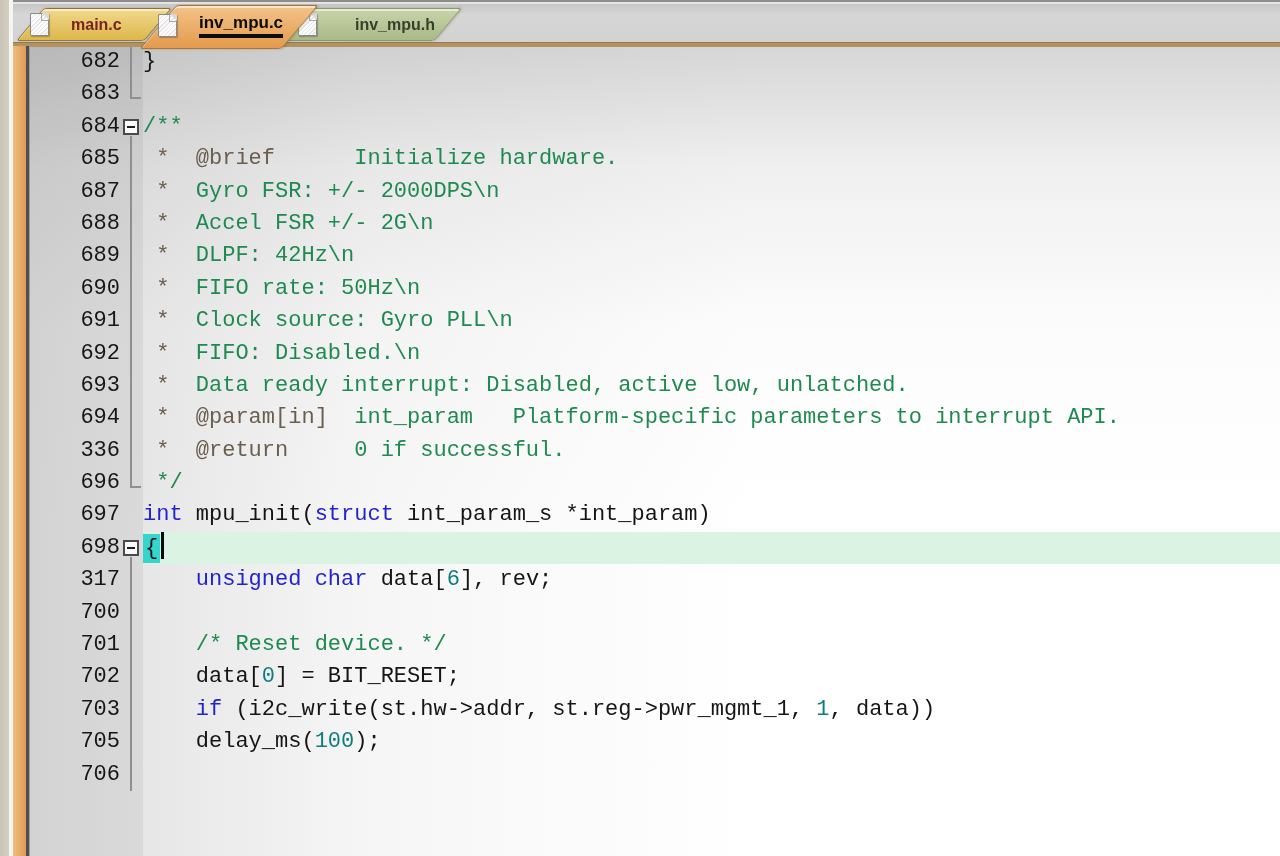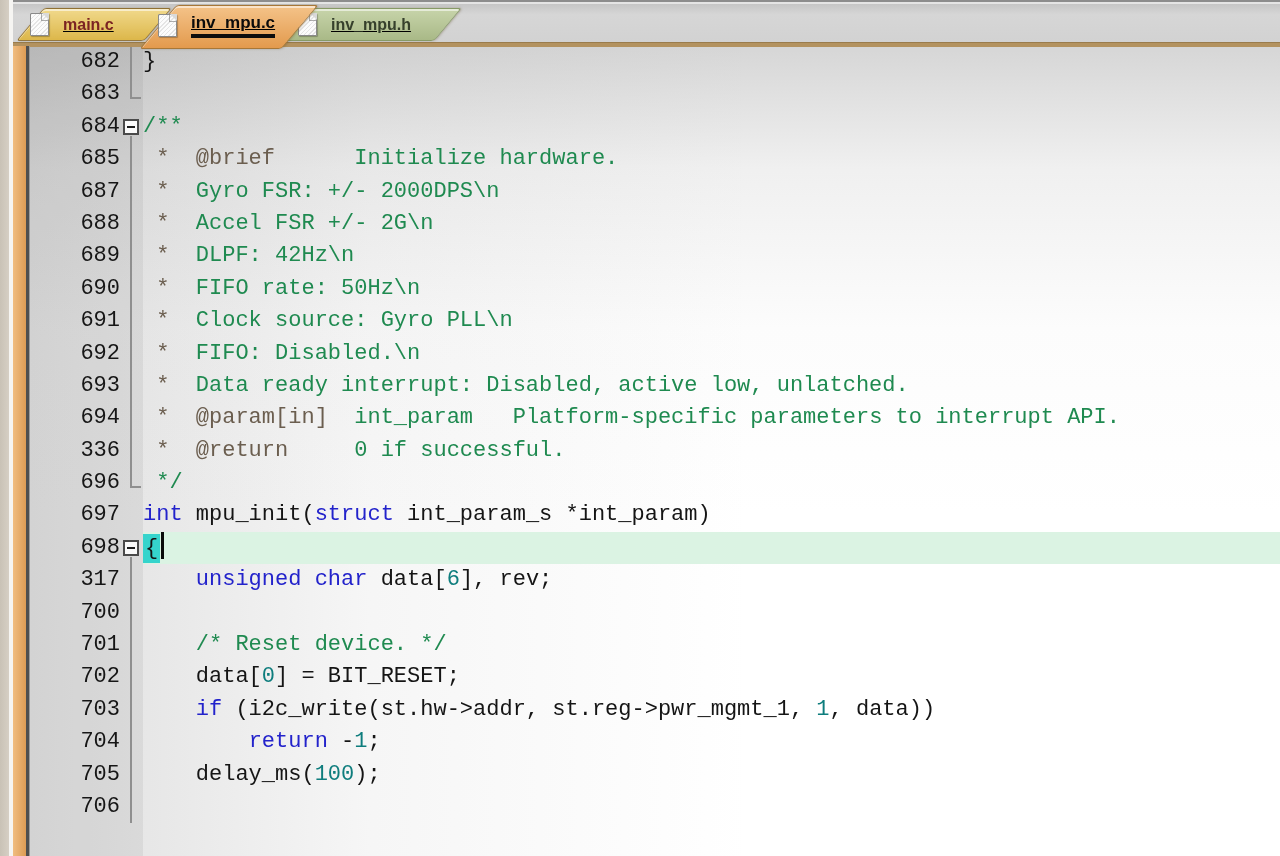--- a/index.html
+++ b/index.html
@@ -18,26 +18,26 @@
                background:var(--accent);border-top:1px solid #9a7c4c;z-index:2;}
 
   .tab{position:absolute;top:8px;height:33px;z-index:2;cursor:pointer;}
   .tab-bg{position:absolute;inset:0;transform:skewX(-40deg);border-radius:3px;
           border:1px solid rgba(125,95,45,.8);
           box-shadow:inset 1px 2px 0 rgba(255,255,255,.55), 1px 0 2px rgba(90,70,30,.35);}
   .tab.gold .tab-bg{background:linear-gradient(#f1d98c,#dcb74a);}
   .tab.active{top:5px;height:44px;z-index:4;}
   .tab.active .tab-bg{background:linear-gradient(#f4c389,#e39a4d);border-color:#a87737;}
   .tab.green .tab-bg{background:linear-gradient(#c7d4aa,#a9b987);border-color:#879a66;}
-  .tab-content{position:relative;height:33px;display:flex;align-items:center;gap:14px;text-decoration:underline;}
+  .tab-content{position:relative;height:33px;display:flex;align-items:center;gap:22px;}
   .tab-label{font-family:"Liberation Sans",sans-serif;font-size:16px;font-weight:bold;white-space:nowrap;}
   .tab.gold .tab-label{color:var(--tab-gold-text);}
   .tab.active .tab-label{color:var(--tab-active-text);font-size:17px;
         border-bottom:4px solid #0d0d0d;padding-bottom:1px;}
-  .tab.green .tab-label{color:var(--tab-green-text);}
+  .tab.green .tab-label{color:var(--tab-green-text);margin-left:16px;}
 
   .doc-icon{position:relative;width:17px;height:21px;background:#fcfcfc;
             border:1px solid #8a8a8a;border-radius:1px;flex:0 0 auto;
             box-shadow:1px 1px 1px rgba(0,0,0,.25);
             background-image:repeating-linear-gradient(135deg,rgba(160,160,160,.25) 0 1px,transparent 1px 3px);}
   .doc-icon::after{content:'';position:absolute;top:-1px;right:-1px;width:0;height:0;
             border-top:7px solid #d9d9d9;border-left:7px solid transparent;
             box-shadow:-1px 1px 0 rgba(120,120,120,.6);}
 
   
@@ -259,27 +259,20 @@
           <div class="codecell"><span class="p">    data[</span><span class="n">0</span><span class="p">] = BIT_RESET;</span></div>
         </div>
         <div class="row">
           <div class="num">703</div>
           <div class="fold">
             <span class="fm-bar"></span>
           </div>
           <div class="codecell"><span class="p">    </span><span class="k">if</span><span class="p"> (i2c_write(st.hw-&gt;addr, st.reg-&gt;pwr_mgmt_1, </span><span class="n">1</span><span class="p">, data))</span></div>
         </div>
         <div class="row">
-          <div class="num">704</div>
-          <div class="fold">
-            <span class="fm-bar"></span>
-          </div>
-          <div class="codecell"><span class="p">        </span><span class="k">return</span><span class="p"> -</span><span class="n">1</span><span class="p">;</span></div>
-        </div>
-        <div class="row">
           <div class="num">705</div>
           <div class="fold">
             <span class="fm-bar"></span>
           </div>
           <div class="codecell"><span class="p">    delay_ms(</span><span class="n">100</span><span class="p">);</span></div>
         </div>
         <div class="row">
           <div class="num">706</div>
           <div class="fold">
             <span class="fm-bar"></span>

